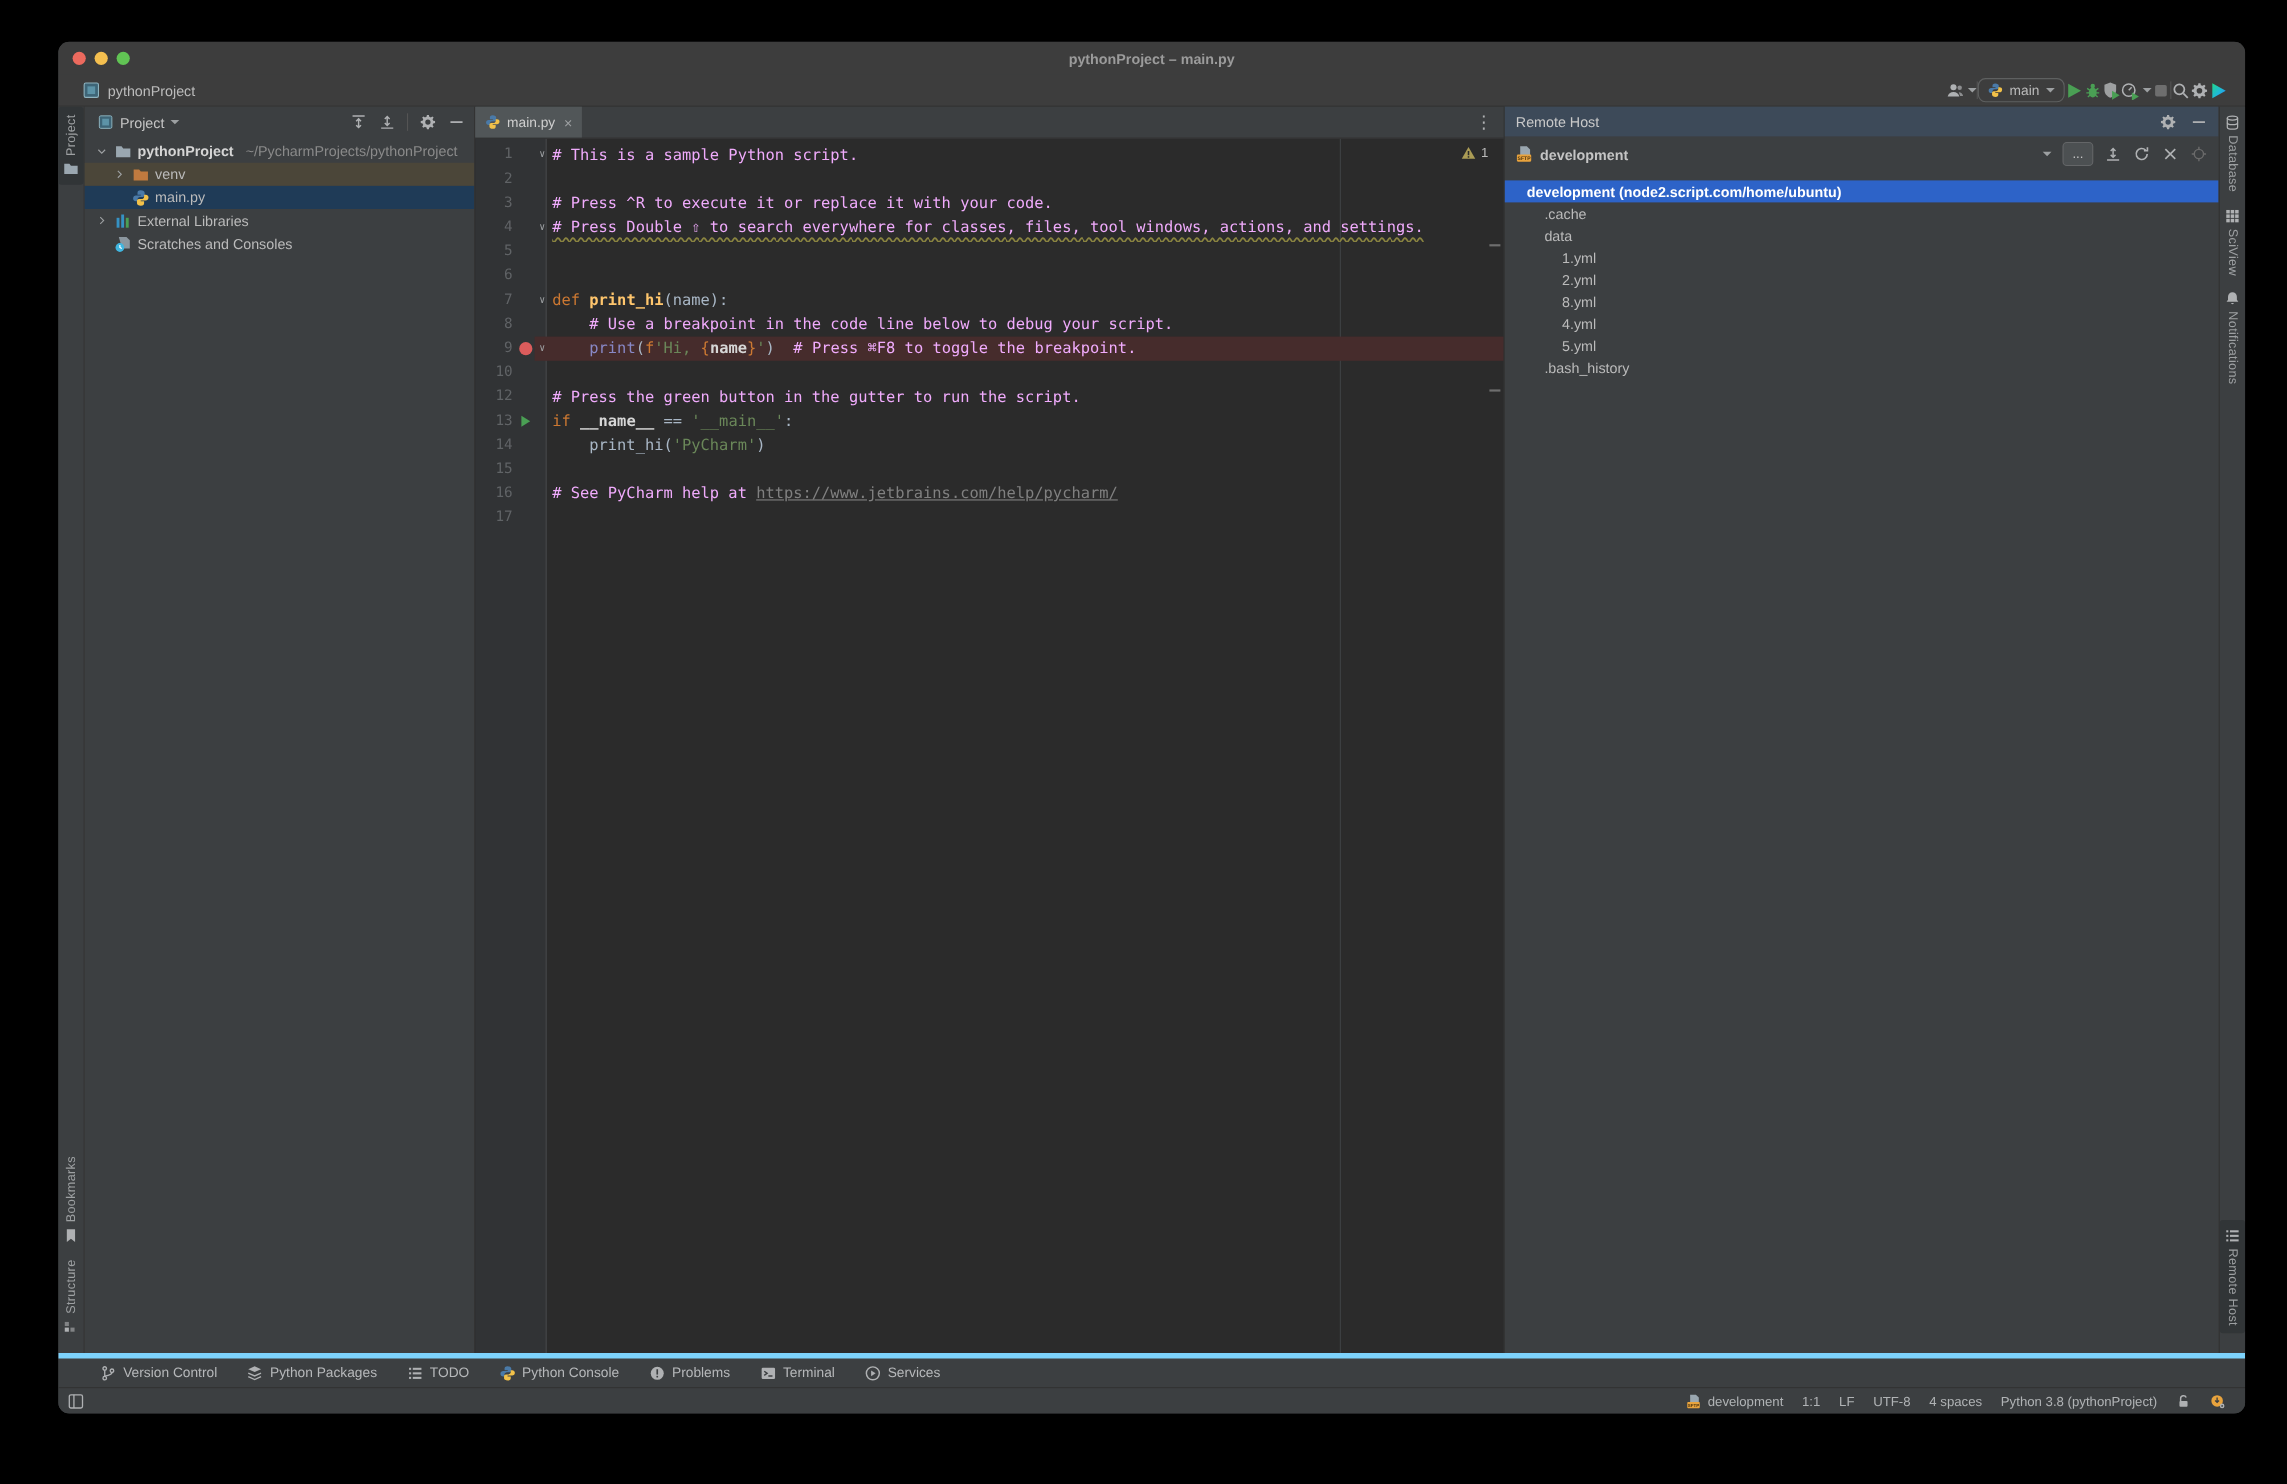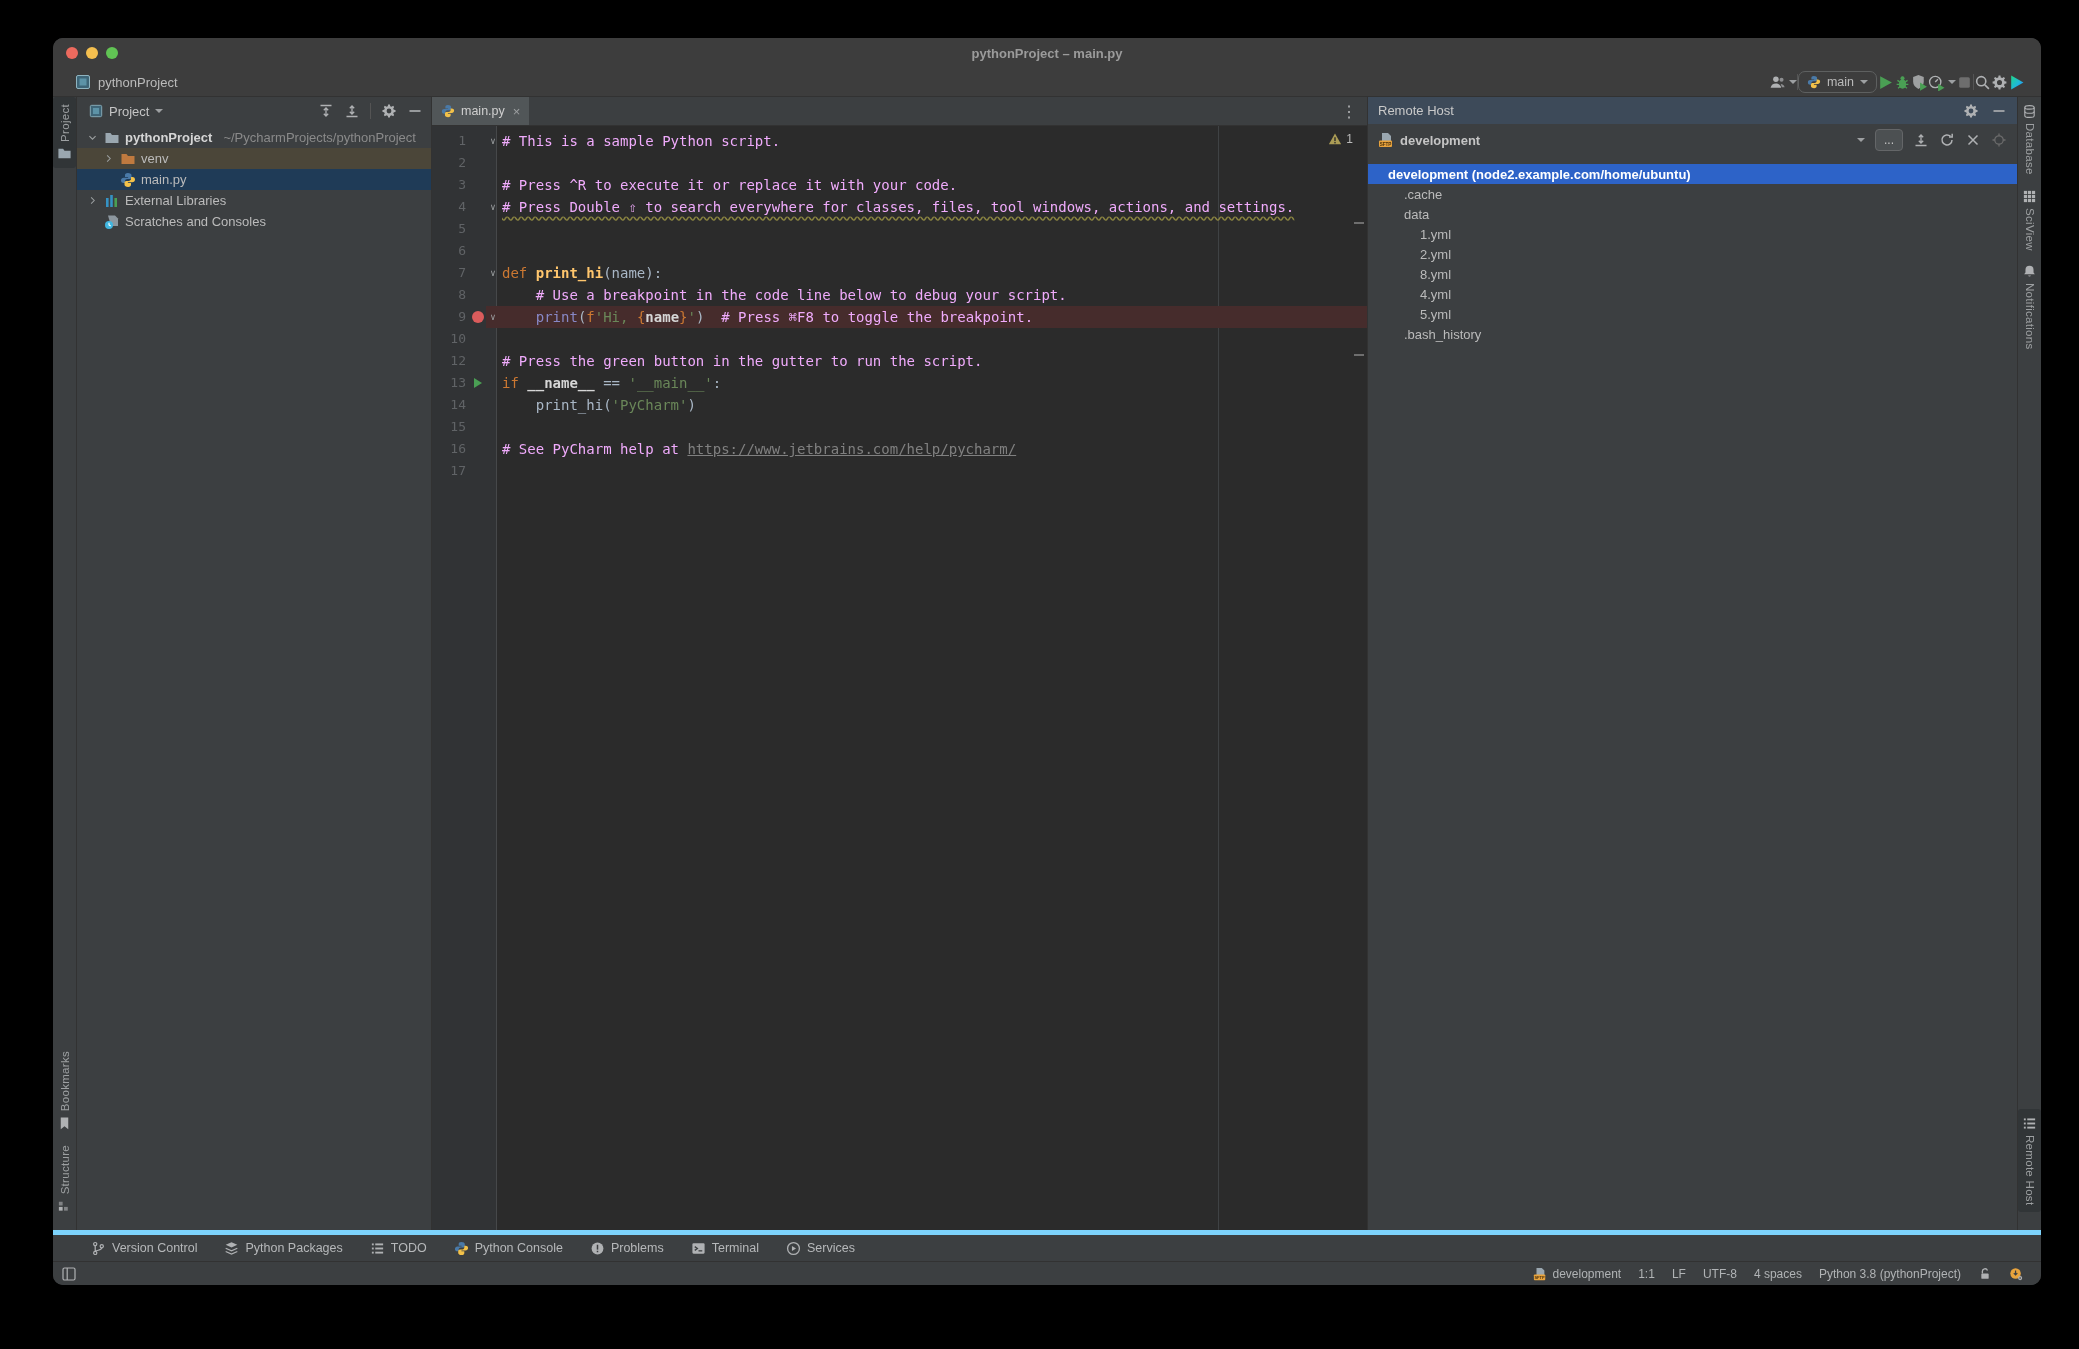--- a/index.html
+++ b/index.html
@@ -459,21 +459,21 @@
         <div class="rtree" id="remote-tree">
             <div class="rrow sel" style="padding-left: 10px;">
               <span class="cslot"><span class="ticon" style="width: 11px; height: 11px;"><svg viewBox="0 0 16 16" fill="none" stroke="#e8eef5" stroke-width="1.5">
                     <path d="M3.5 6L8 10.5 12.5 6"></path>
                   </svg></span></span>
               <span class="ticon"><svg viewBox="0 0 16 16">
                   <path fill="#9aa7b0" d="M4 1h6l3 3v5H4z"></path>
                   <rect x="1" y="8.5" width="13" height="6.5" rx="1" fill="#e8a33d"></rect>
                   <text x="7.5" y="13.6" font-size="4.6" text-anchor="middle" fill="#4c330e" font-weight="bold" font-family="Liberation Sans,sans-serif">SFTP</text>
                 </svg></span>
-              <span style="color: rgb(255, 255, 255);">development (node2.example.com/home/ubuntu)</span>
+              <span style="color: rgb(255, 255, 255);">development (node2.script.com/home/ubuntu)</span>
             </div>
             <div class="rrow" style="padding-left: 26px;">
               <span class="cslot"><span class="ticon" style="width: 11px; height: 11px;"><svg viewBox="0 0 16 16" fill="none" stroke="#9da0a2" stroke-width="1.5">
                     <path d="M6 3.5L10.5 8 6 12.5"></path>
                   </svg></span></span>
               <span class="ticon"><svg viewBox="0 0 16 16">
                   <path fill="#9aa7b0" d="M1.5 3h5L8 5h6.5v8h-13z"></path>
                 </svg></span>
               <span>.cache</span>
             </div>

